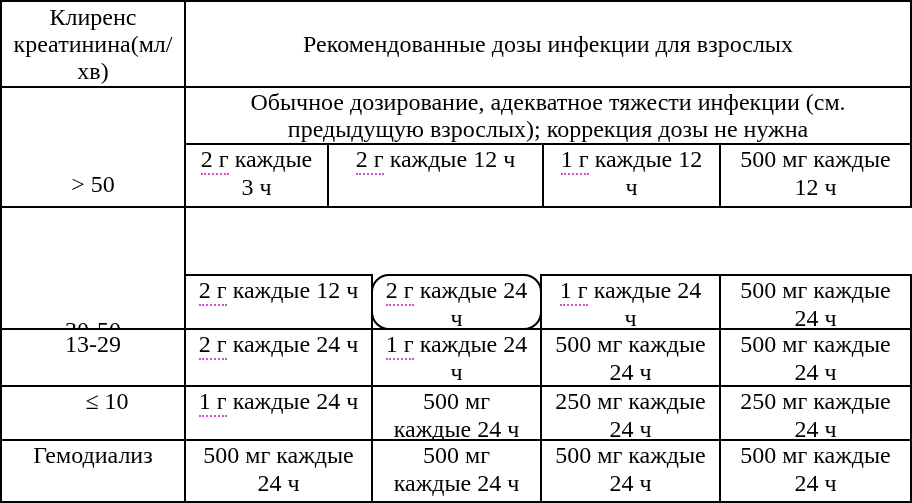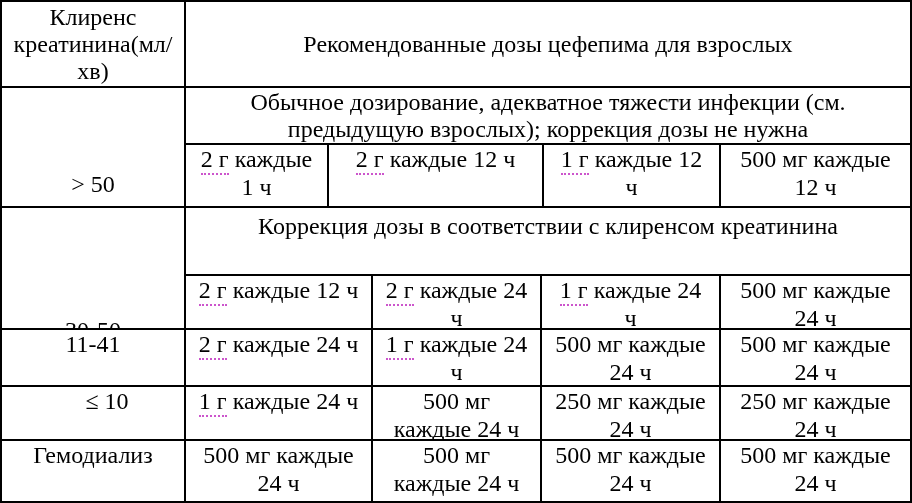--- a/index.html
+++ b/index.html
@@ -30,64 +30,61 @@
 
   <div class="cell vb" style="left:0;top:86px;width:186px;height:122px;">
     <div class="txt">&gt; 50</div>
   </div>
 
   <div class="cell vb" style="left:0;top:206px;width:186px;height:148px;">
     <div class="txt">30-50</div>
   </div>
 
   <div class="cell" style="left:0;top:328px;width:186px;height:59px;">
-    <div class="txt">11-41</div>
+    <div class="txt">13-29</div>
   </div>
 
   <div class="cell" style="left:0;top:385px;width:214px;height:56px;">
     <div class="txt">≤ 10</div>
   </div>
 
   <div class="cell" style="left:0;top:439px;width:186px;height:64px;text-align:right;">
     <div class="txt">Гемодиализ</div>
   </div>
 
   <div class="cell vc" style="left:184px;top:0;width:728px;height:88px;">
-    <div class="txt">Рекомендованные дозы цефепима для взрослых</div>
+    <div class="txt">Рекомендованные дозы инфекции для взрослых</div>
   </div>
 
   <div class="cell vc lh27" style="left:184px;top:86px;width:728px;height:59px;">
     <div class="txt">Обычное дозирование, адекватное тяжести инфекции (см.
 предыдущую взрослых); коррекция дозы не нужна</div>
   </div>
 
   <div class="cell" style="left:184px;top:143px;width:145px;height:65px;">
     <div class="txt"><span class="sp">2 г</span><span> каждые
-1 ч</span></div>
+3 ч</span></div>
   </div>
   <div class="cell" style="left:327px;top:143px;width:217px;height:65px;">
     <div class="txt"><span class="sp">2 г</span><span> каждые 12 ч</span></div>
   </div>
   <div class="cell" style="left:542px;top:143px;width:179px;height:65px;">
     <div class="txt"><span class="sp">1 г</span><span> каждые 12
 ч</span></div>
   </div>
   <div class="cell" style="left:719px;top:143px;width:193px;height:65px;">
     <div class="txt"><span>500 мг каждые
 12 ч</span></div>
   </div>
 
-  <div class="cell pt4" style="left:184px;top:206px;width:728px;height:70px;">
-    <div class="txt">Коррекция дозы в соответствии с клиренсом креатинина</div>
-  </div>
 
   <div class="cell" style="left:184px;top:274px;width:189px;height:56px;">
     <div class="txt"><span class="sp">2 г</span><span> каждые 12 ч</span></div>
   </div>
-  <div class="cell" style="left:371px;top:274px;width:171px;height:56px;">
+  <div class="cell" style="left:371px;top:274px;width:171px;height:56px;border-radius:18px;">
     <div class="txt"><span class="sp">2 г</span><span> каждые 24
 ч</span></div>
   </div>
   <div class="cell" style="left:540px;top:274px;width:181px;height:56px;">
     <div class="txt"><span class="sp">1 г</span><span> каждые 24
 ч</span></div>
   </div>
   <div class="cell" style="left:719px;top:274px;width:193px;height:56px;">
     <div class="txt"><span>500 мг каждые
 24 ч</span></div>

